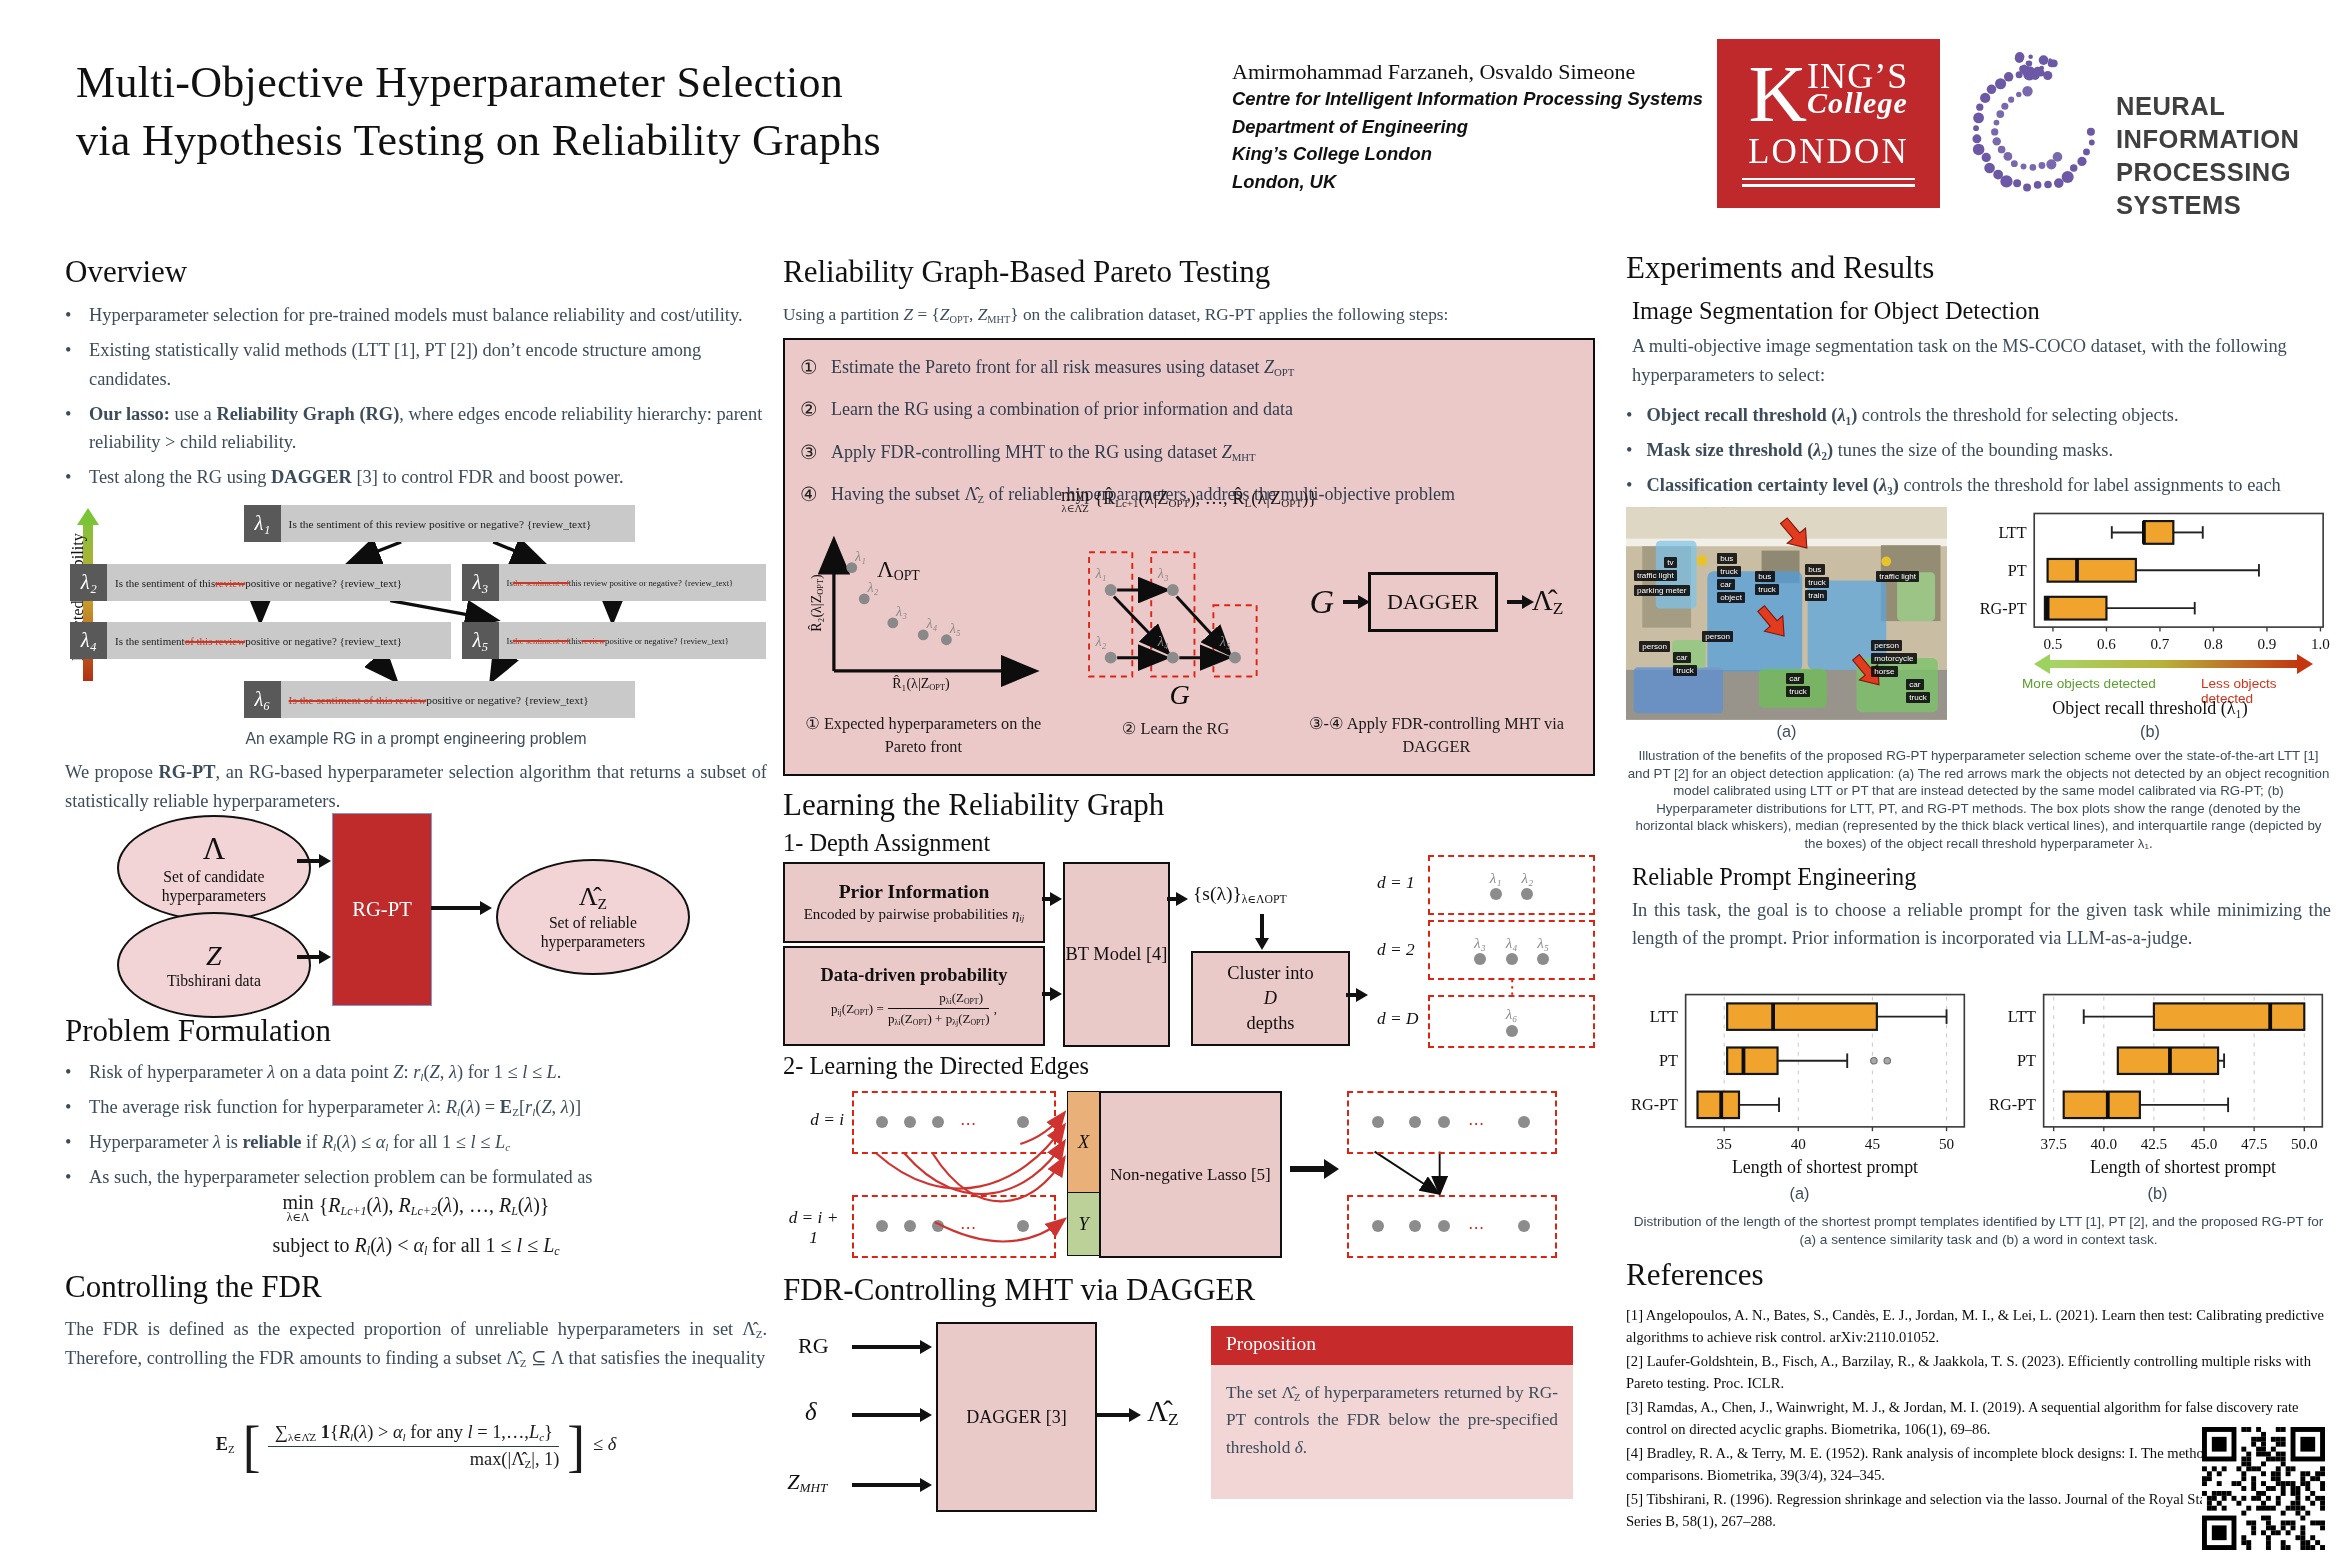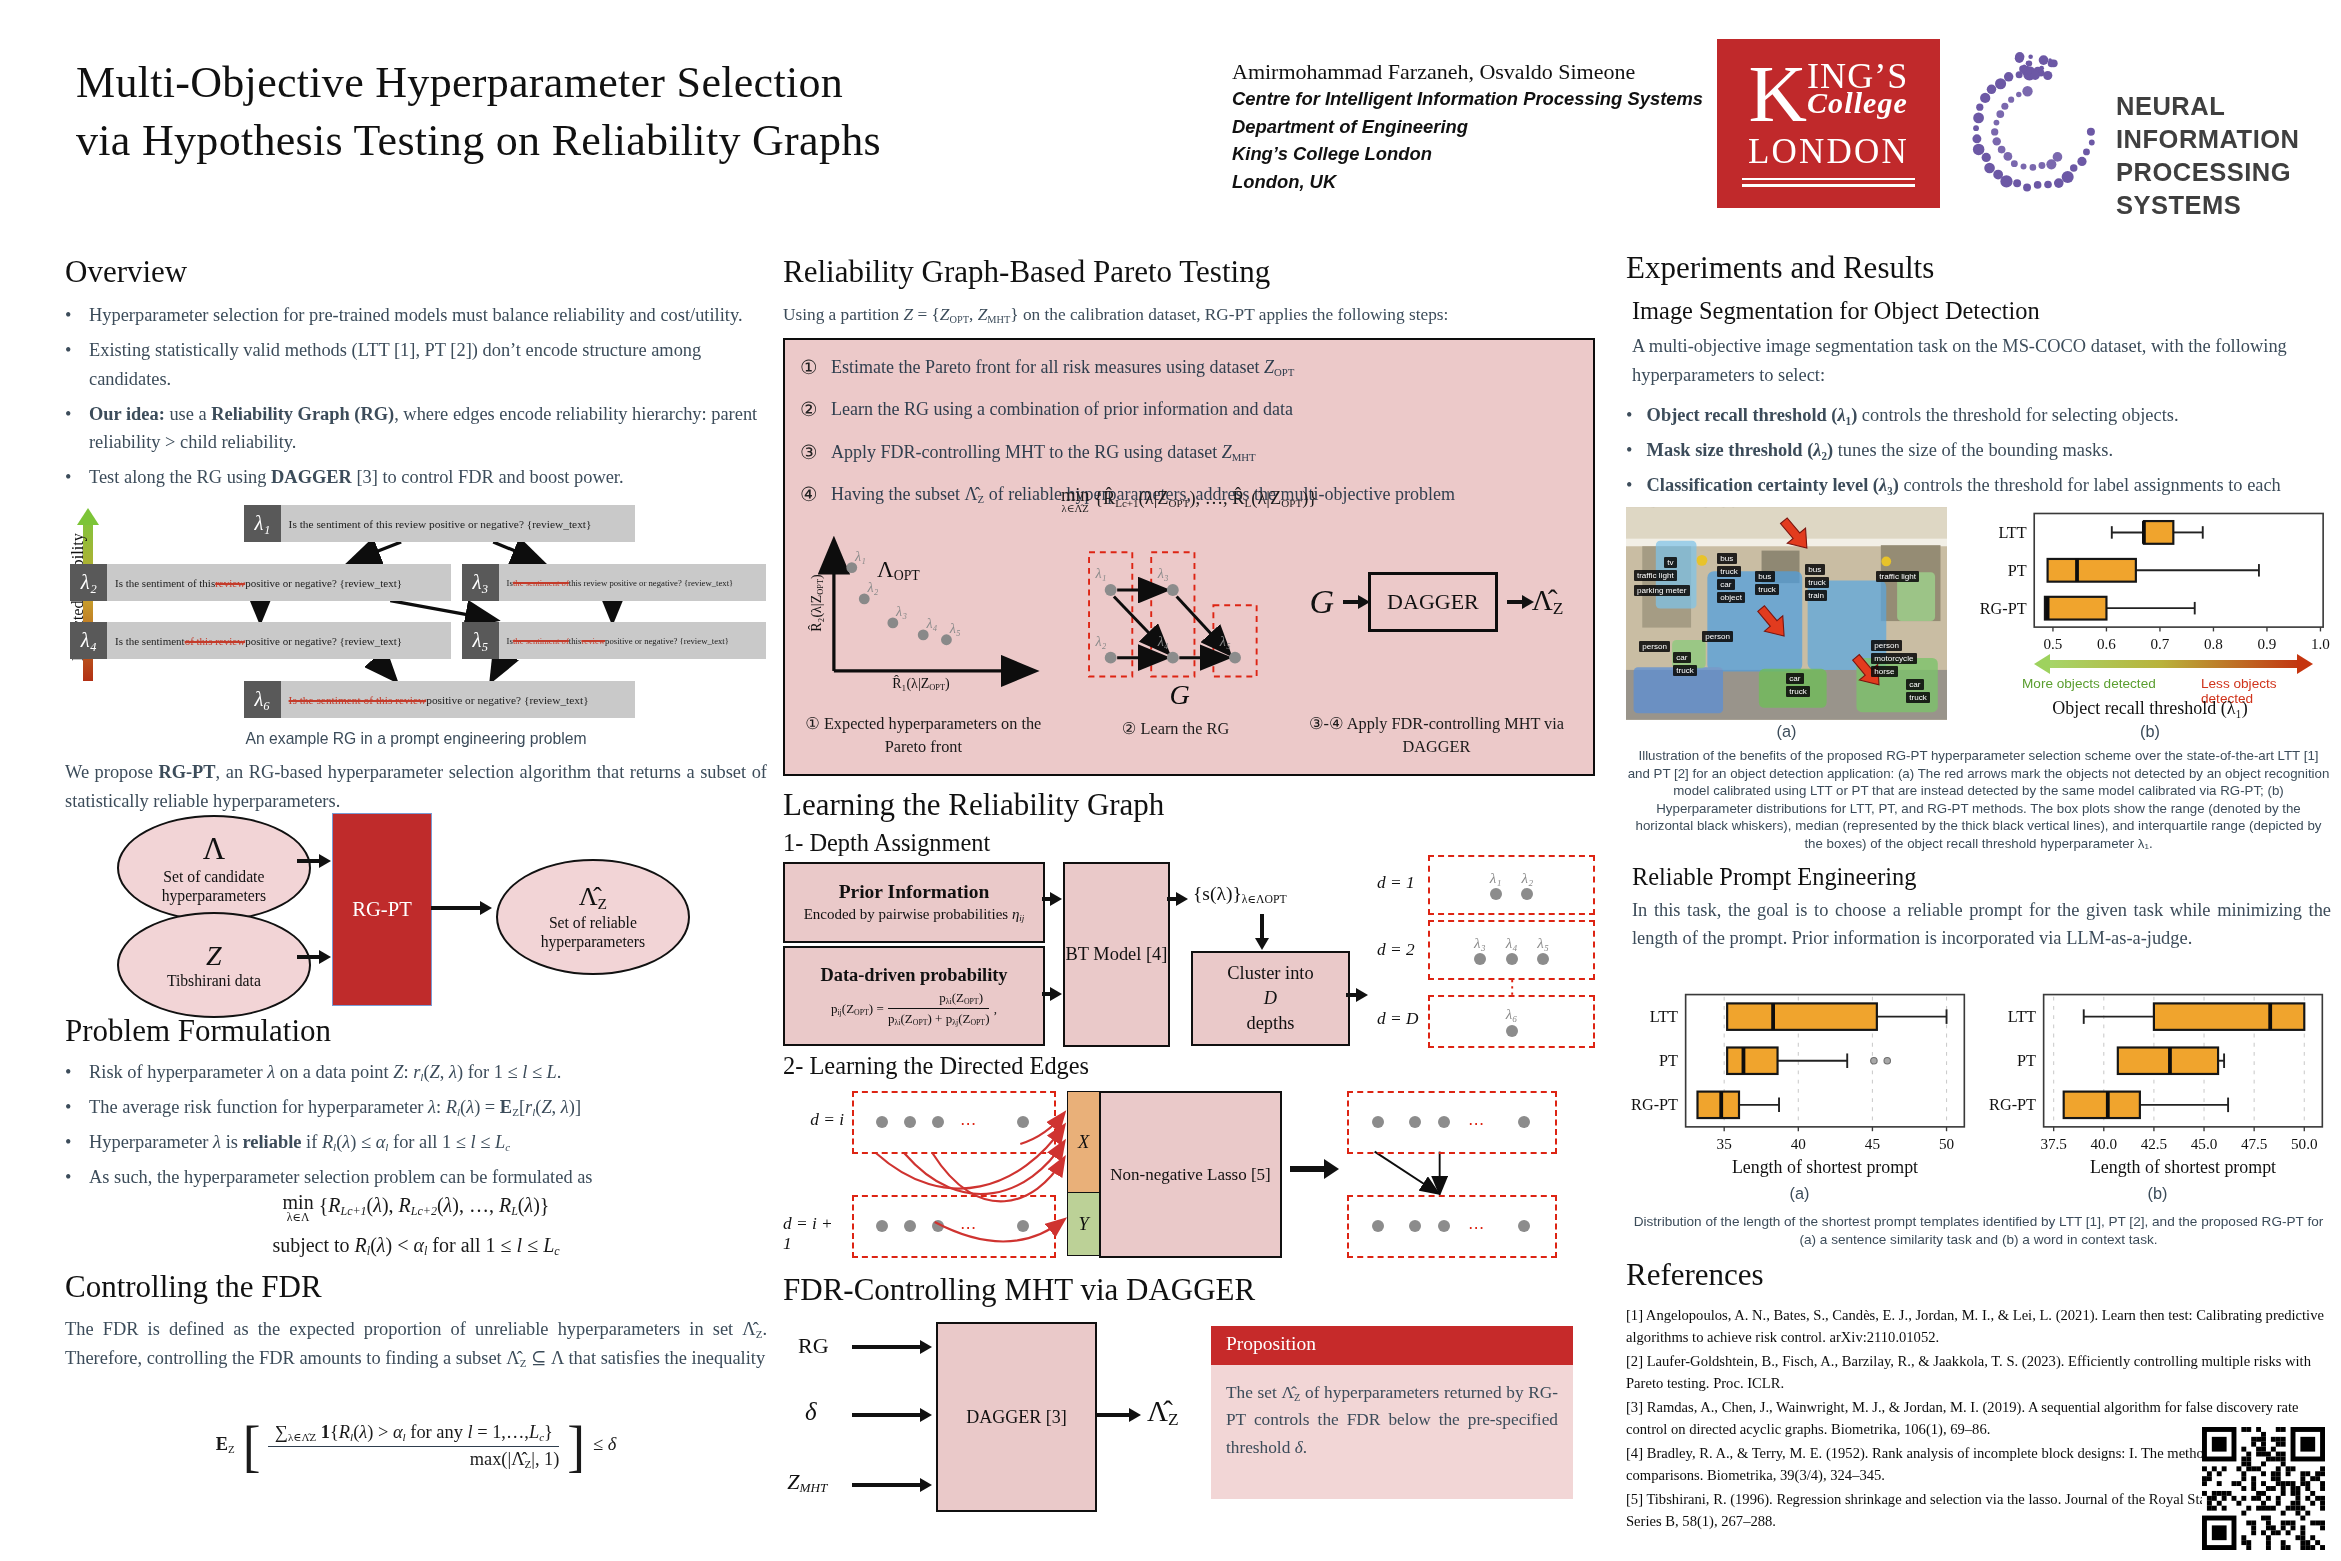--- a/index.html
+++ b/index.html
@@ -178,21 +178,21 @@
     <div class="bi">
         <span class="bm">•</span>
         <span>Hyperparameter selection for pre-trained models must balance reliability and cost/utility.</span>
       </div>
     <div class="bi">
         <span class="bm">•</span>
         <span>Existing statistically valid methods (LTT [1], PT [2]) don’t encode structure among candidates.</span>
       </div>
     <div class="bi">
         <span class="bm">•</span>
-        <span><b>Our idea:</b> use a <b>Reliability Graph (RG)</b>, where edges encode reliability hierarchy: parent reliability &gt; child reliability.</span>
+        <span><b>Our lasso:</b> use a <b>Reliability Graph (RG)</b>, where edges encode reliability hierarchy: parent reliability &gt; child reliability.</span>
       </div>
     <div class="bi">
         <span class="bm">•</span>
         <span>Test along the RG using <b>DAGGER</b> [3] to control FDR and boost power.</span>
       </div>
   </div>
 
   <div class="abs" style="left:65px;top:496px;width:702px;height:263px">
     <div class="vgrad" style="left:18.4px;top:28px;height:157px"></div>
     <div class="abs" style="left:-69px;top:91px;width:163px;text-align:center;font-size:16.3px;transform:rotate(-90deg)">Expected reliability</div>
@@ -472,21 +472,21 @@
 
   <div class="abs" style="left:783px;top:1080px;width:810px;height:179px">
     <div class="abs" style="left:0;top:30px;width:61px;text-align:right;font-size:17.3px;font-style:italic">d = i</div>
     <div class="dashred" style="left:69px;top:11px;width:200px;height:59px">
       <span class="dot" style="position:absolute;left:22px;top:23px"></span>
         <span class="dot" style="position:absolute;left:50px;top:23px"></span>
         <span class="dot" style="position:absolute;left:78px;top:23px"></span>
       <span class="abs" style="left:106px;top:20.6px;color:#dd2413;font-size:16.3px">⋯</span>
       <span class="dot" style="position:absolute;left:163px;top:23px"></span>
     </div>
-    <div class="abs" style="left:0;top:134px;width:61px;text-align:left;font-size:17.3px;font-style:italic">d = i + 1</div>
+    <div class="abs" style="left:0;top:128px;width:61px;text-align:center;font-size:17.3px;font-style:italic">d = i + 1</div>
     <div class="dashred" style="left:69px;top:115px;width:200px;height:59px">
       <span class="dot" style="position:absolute;left:22px;top:23px"></span>
         <span class="dot" style="position:absolute;left:50px;top:23px"></span>
         <span class="dot" style="position:absolute;left:78px;top:23px"></span>
       <span class="abs" style="left:106px;top:20.6px;color:#dd2413;font-size:16.3px">⋯</span>
       <span class="dot" style="position:absolute;left:163px;top:23px"></span>
     </div>
     <div class="abs" style="left:284px;top:11px;width:31px;height:101px;background:#e9b079;border:1.6px solid #111;display:flex;align-items:center;justify-content:center;font-size:18.4px;font-style:italic">X</div>
     <div class="abs" style="left:284px;top:112px;width:31px;height:62px;background:#bcd197;border:1.6px solid #111;display:flex;align-items:center;justify-content:center;font-size:18.4px;font-style:italic">Y</div>
     <div class="pinkbox" style="left:316px;top:11px;width:179px;height:163px;font-size:17px">Non-negative Lasso [5]</div>

